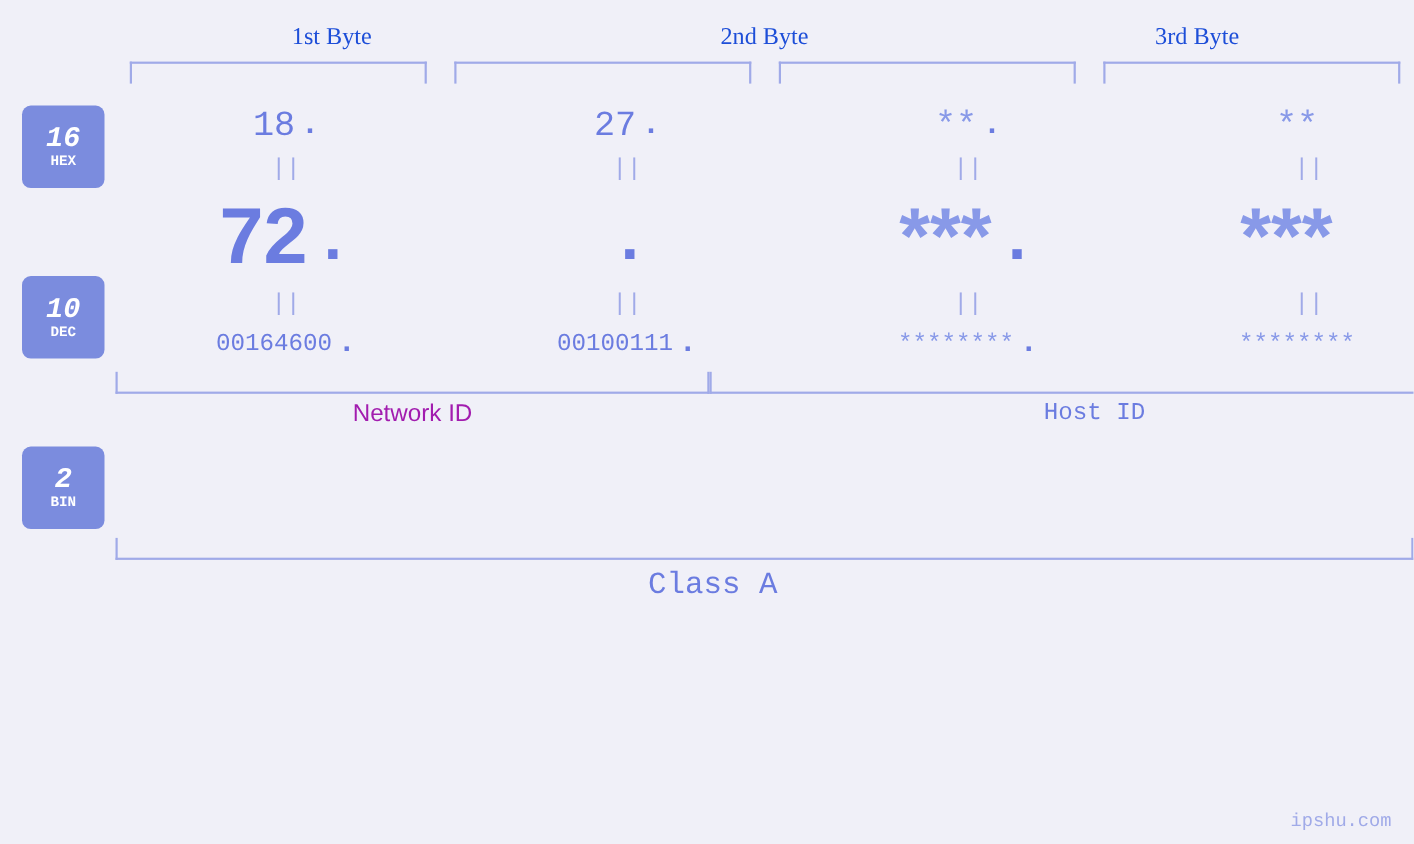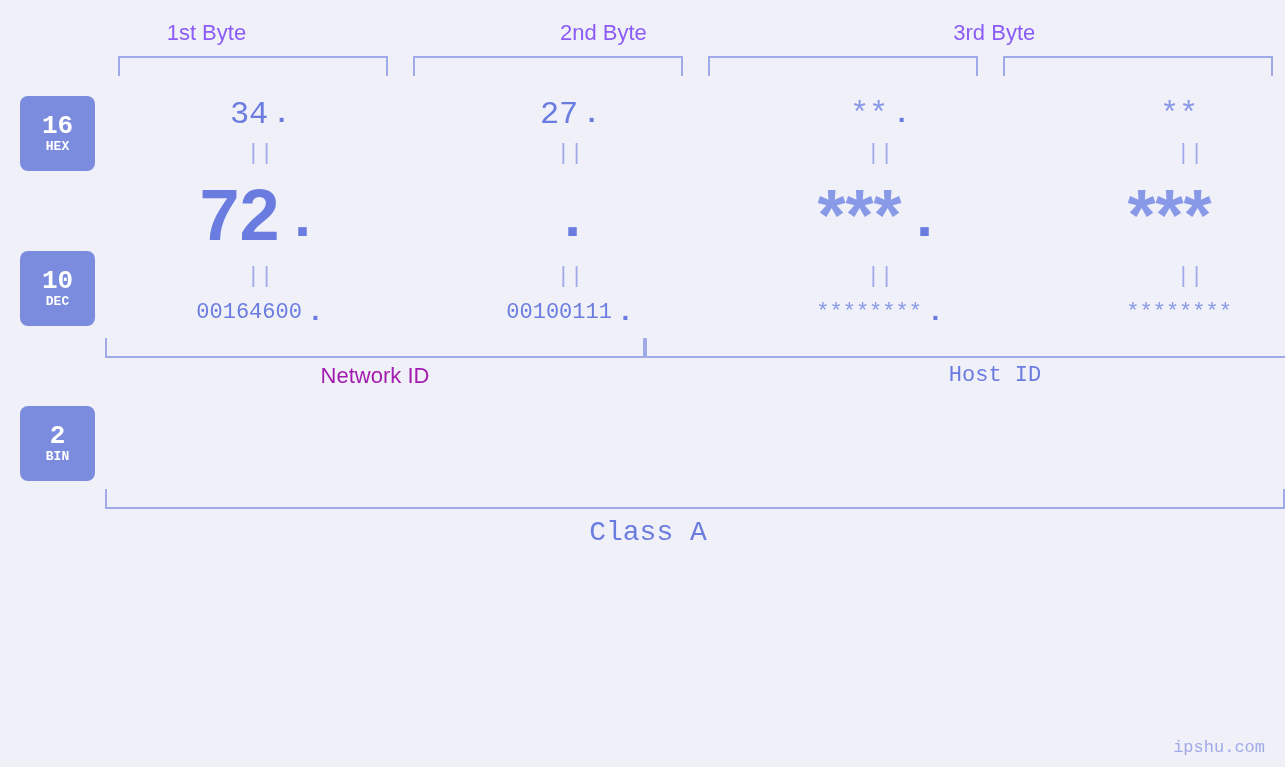--- a/index.html
+++ b/index.html
@@ -27,24 +27,24 @@
     
     .byte-labels {
       display: flex;
       width: 1180px;
       margin-left: 105px;
       justify-content: space-around;
       margin-bottom: 10px;
     }
 
     .byte-label {
-      color: #8b5cf6;
-      font-size: 22px;
-      font-family: Liberation Sans, sans-serif;
-      text-align: left;
+      color: #1d4ed8;
+      font-size: 22px;
+      font-family: Liberation Serif, serif;
+      text-align: center;
       width: 270px;
     }
 
     
     .bracket-row {
       display: flex;
       width: 1180px;
       margin-left: 105px;
       justify-content: space-around;
       margin-bottom: 20px;
@@ -82,20 +82,21 @@
     }
 
     .badge:last-child {
       margin-bottom: 0;
     }
 
     .badge-number {
       font-size: 26px;
       font-weight: bold;
       line-height: 1;
+      font-style: italic;
     }
 
     .badge-label {
       font-size: 13px;
       font-weight: bold;
     }
 
     
     .rows-area {
       flex: 1;
@@ -272,21 +273,21 @@
       <div class="badge">
         <span class="badge-number">2</span>
         <span class="badge-label">BIN</span>
       </div>
     </div>
 
     <div class="rows-area">
 
       <div class="data-row hex-row">
         <div class="cell-group">
-          <span class="cell-value hex-value">34</span>
+          <span class="cell-value hex-value">18</span>
           <span class="dot hex-dot">.</span>
         </div>
         <div class="cell-group">
           <span class="cell-value hex-value">27</span>
           <span class="dot hex-dot">.</span>
         </div>
         <div class="cell-group">
           <span class="cell-value hex-value masked">**</span>
           <span class="dot hex-dot">.</span>
         </div>

